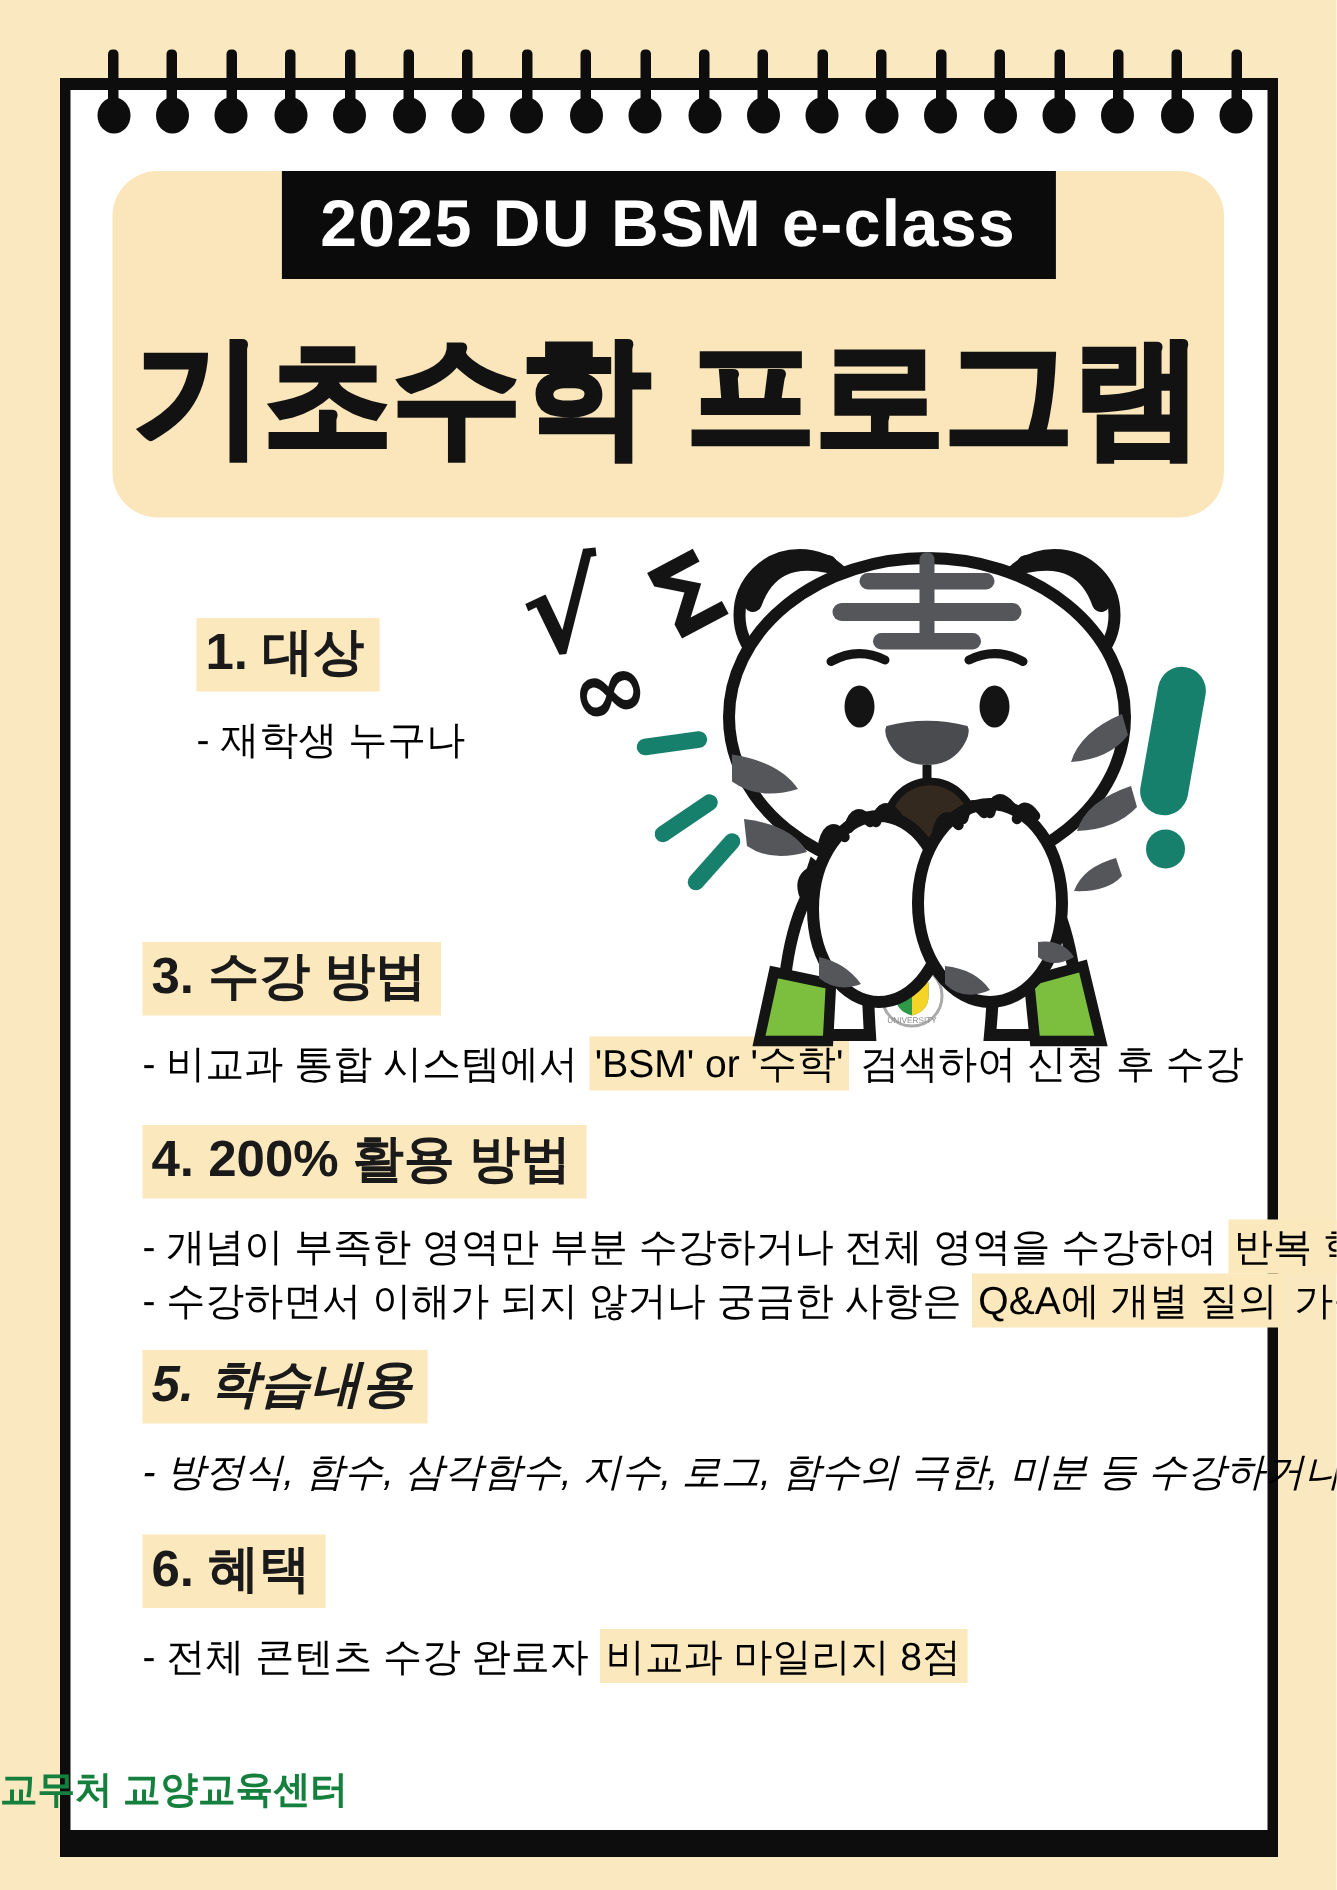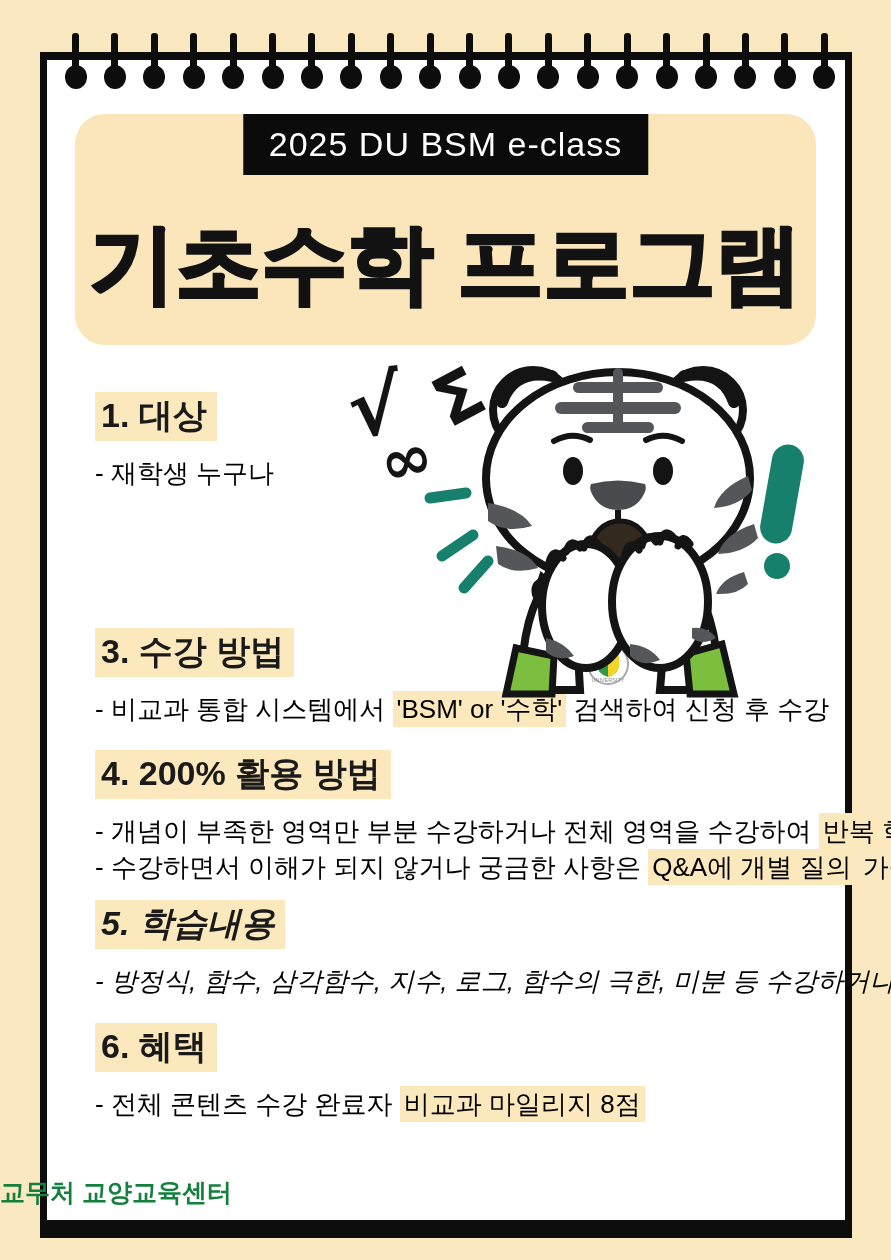--- a/index.html
+++ b/index.html
@@ -28,39 +28,39 @@
     content:""; position:absolute; left:50%; bottom:-12px; transform:translateX(-50%);
     width:22px; height:24px; background:#0d0d0d; border-radius:50%;
   }
   
   .header-card{
     position:absolute; left:75px; top:114px; width:741px; height:231px;
     background:#FAE6BA; border-radius:30px;
   }
   .badge{
     position:absolute; left:50%; top:0; transform:translateX(-50%);
-    background:#0b0b0b; color:#ffffff; font-size:34px; font-weight:400;
+    background:#0b0b0b; color:#ffffff; font-size:44px; font-weight:700;
     letter-spacing:1px; padding:11px 26px; white-space:nowrap;
   }
   .main-title{
     position:absolute; left:0; right:0; top:92px; text-align:center;
     font-size:86px; font-weight:900; color:#121212; letter-spacing:0px;
     -webkit-text-stroke:3px #121212; white-space:nowrap;
   }
   
   .sec{ position:absolute; left:95px; }
   .sec .h{
     display:inline-block; background:#FBE8BC; color:#1a1a1a;
     font-size:34px; font-weight:900; padding:5px 10px 7px 6px; line-height:1.1;
     white-space:nowrap;
   }
   .sec .b{ margin-top:14px; color:#000000; font-size:26px; line-height:36px; white-space:nowrap; }
   .hl{ background:#FBE8BC; padding:3px 4px; }
   .hl:empty{ display:none; }
-  #sec1{ top:392px; } #sec2{ top:508px; } #sec3{ top:628px; }
+  #sec1{ top:412px;margin-left:36px; } #sec2{ top:508px; } #sec3{ top:628px; }
   #sec4{ top:750px; } #sec5{ top:900px;font-style:italic; } #sec6{ top:1023px; }
   .footer-text{
     position:absolute; left:0; right:0; top:1176px; text-align:left;
     font-size:25px; font-weight:700; color:#15803d;
   }
   .mascot{ position:absolute; left:330px; top:338px; width:545px; height:360px; }
   .math{ font-family:"DejaVu Sans",sans-serif; }
 </style>
 </head>
 <body>

